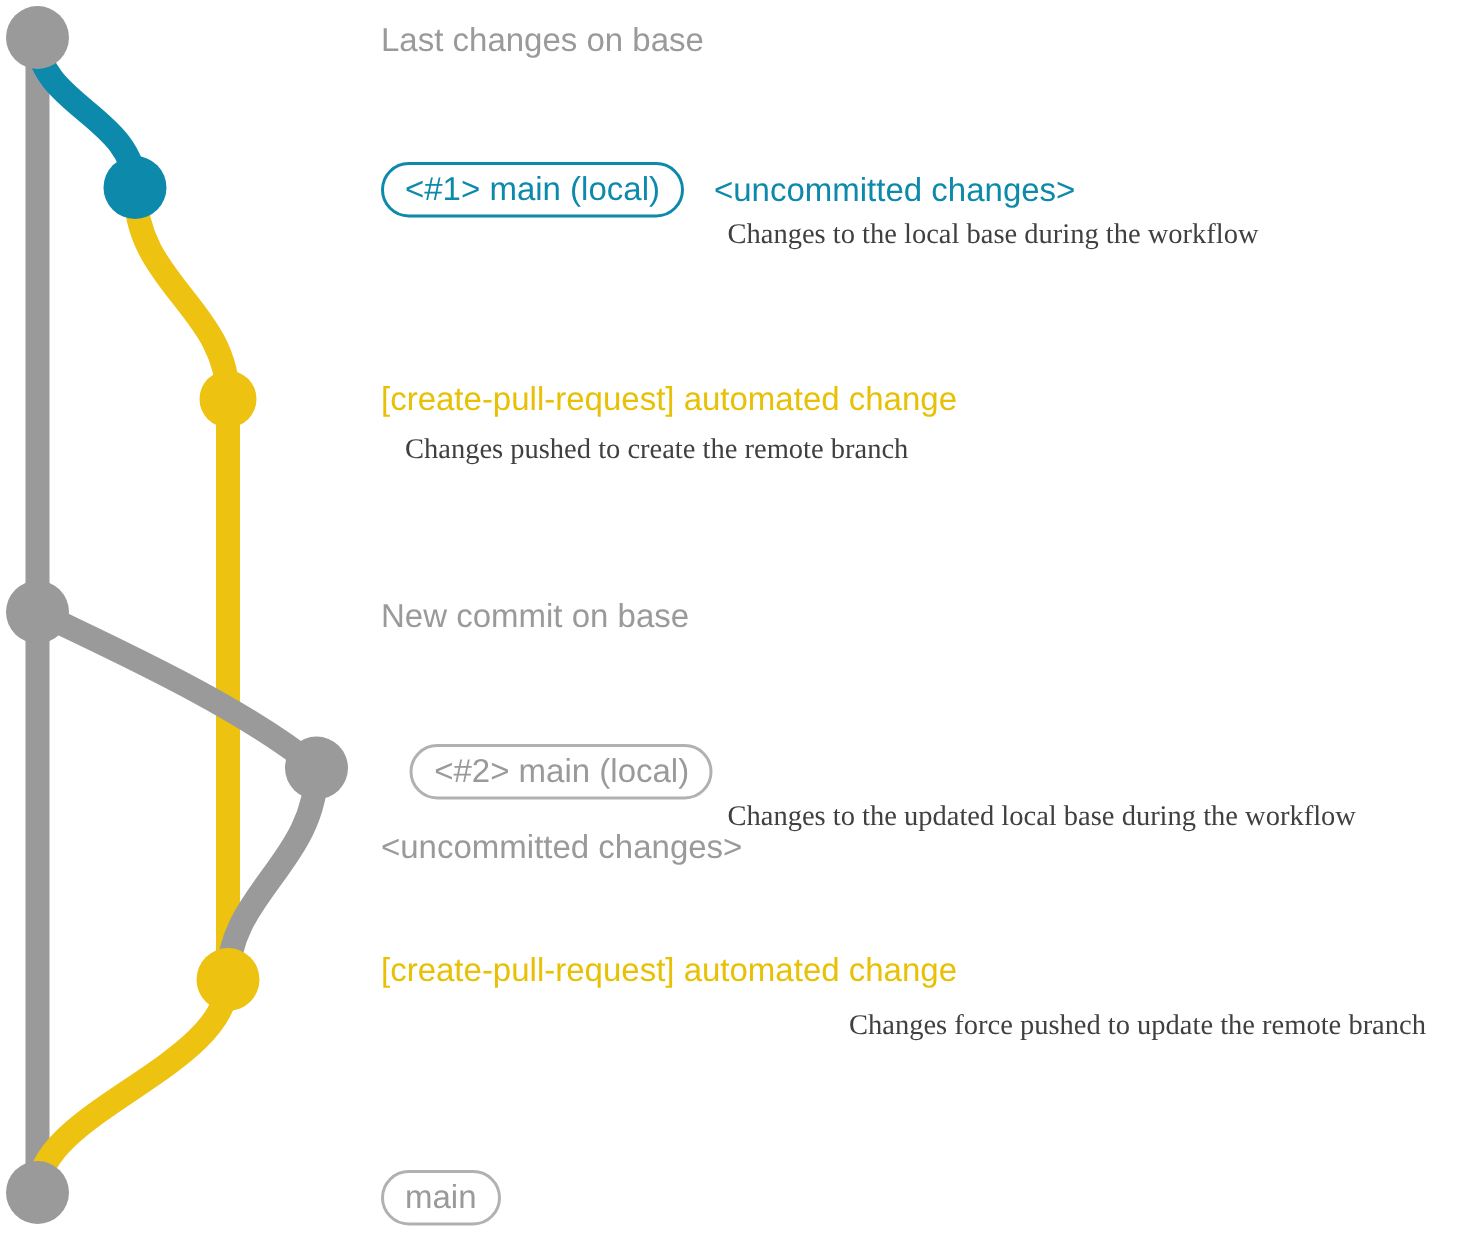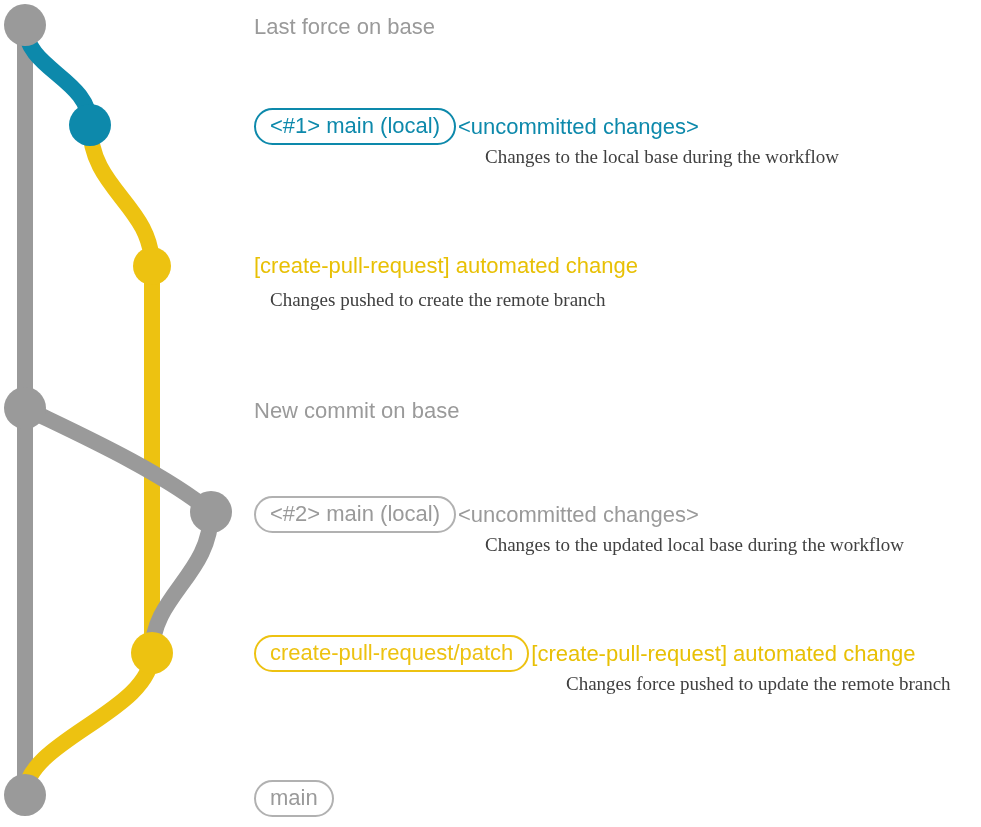--- a/index.html
+++ b/index.html
@@ -20,21 +20,21 @@
     left: 0;
     top: 0;
     width: 981px;
     height: 827px;
   }
 
   .primary-line {
     position: absolute;
     display: flex;
     align-items: center;
-    gap: 2px;
+    gap: 20px;
     white-space: nowrap;
   }
 
   .caption {
     position: absolute;
     white-space: nowrap;
     font-family: "Liberation Serif", serif;
     font-size: 19px;
     color: #404040;
   }
@@ -88,40 +88,39 @@
 
   <circle cx="25" cy="25" r="21" fill="#9a9a9a"></circle>
   <circle cx="90" cy="125" r="21" fill="#0d89ab"></circle>
   <circle cx="152" cy="266" r="19" fill="#edc211"></circle>
   <circle cx="25" cy="408" r="21" fill="#9a9a9a"></circle>
   <circle cx="211" cy="512" r="21" fill="#9a9a9a"></circle>
   <circle cx="152" cy="653" r="21" fill="#edc211"></circle>
   <circle cx="25" cy="795" r="21" fill="#9a9a9a"></circle>
 </svg>
 
-<div class="plain-label" style="left:254px; top:14px;">Last force on base</div>
+<div class="plain-label" style="left:254px; top:14px;">Last changes on base</div>
 
 <div class="primary-line" style="left:254px; top:108px;">
   <span class="badge teal">&lt;#1&gt; main (local)</span>
   <span class="msg teal">&lt;uncommitted changes&gt;</span>
 </div>
 <div class="caption" style="left:485px; top:146px;">Changes to the local base during the workflow</div>
 
 <div class="plain-label yellow" style="left:254px; top:253px;">[create-pull-request] automated change</div>
 <div class="caption" style="left:270px; top:289px;">Changes pushed to create the remote branch</div>
 
 <div class="plain-label" style="left:254px; top:398px;">New commit on base</div>
 
-<div class="primary-line" style="left:254px; top:496px;">
+<div class="primary-line" style="left:254px; top:496px;flex-direction:column;">
   <span class="badge gray">&lt;#2&gt; main (local)</span>
   <span class="msg gray">&lt;uncommitted changes&gt;</span>
 </div>
 <div class="caption" style="left:485px; top:534px;">Changes to the updated local base during the workflow</div>
 
 <div class="primary-line" style="left:254px; top:635px;">
-  <span class="badge yellow">create-pull-request/patch</span>
   <span class="msg yellow">[create-pull-request] automated change</span>
 </div>
 <div class="caption" style="left:566px; top:673px;">Changes force pushed to update the remote branch</div>
 
 <div class="primary-line" style="left:254px; top:780px;">
   <span class="badge gray">main</span>
 </div>
 
 </body></html>

